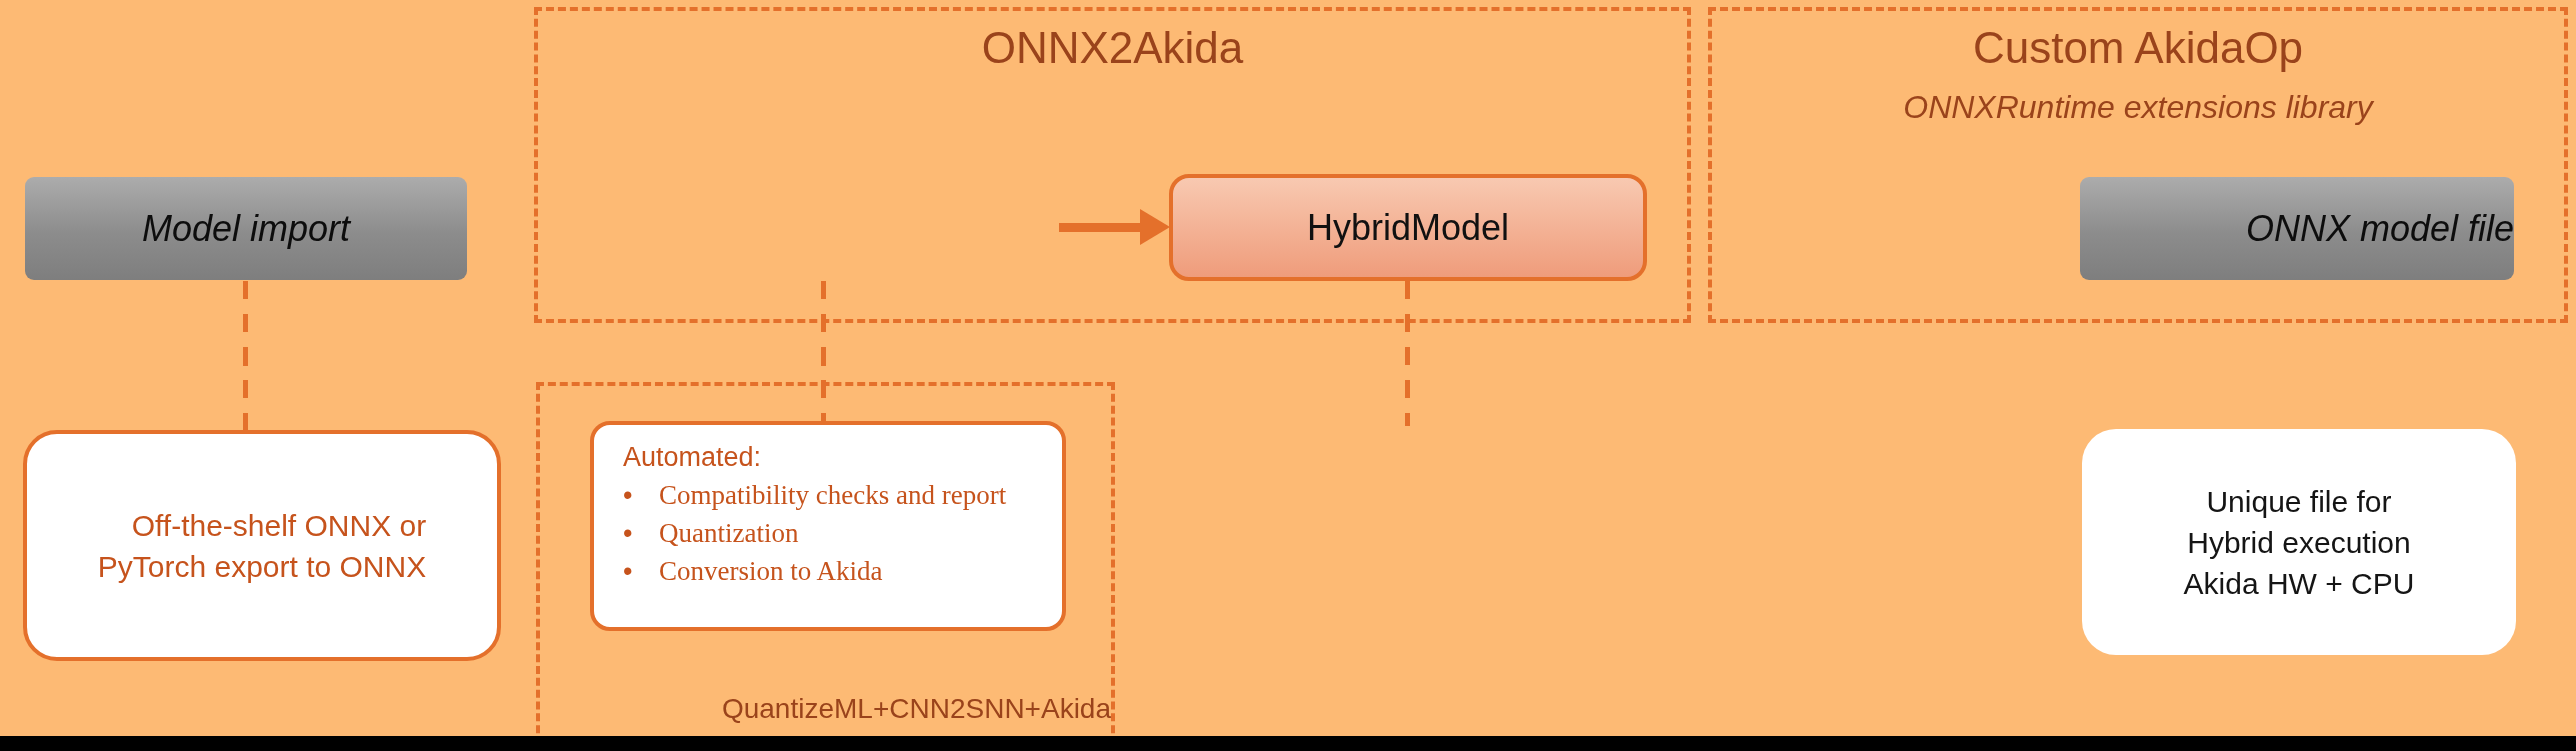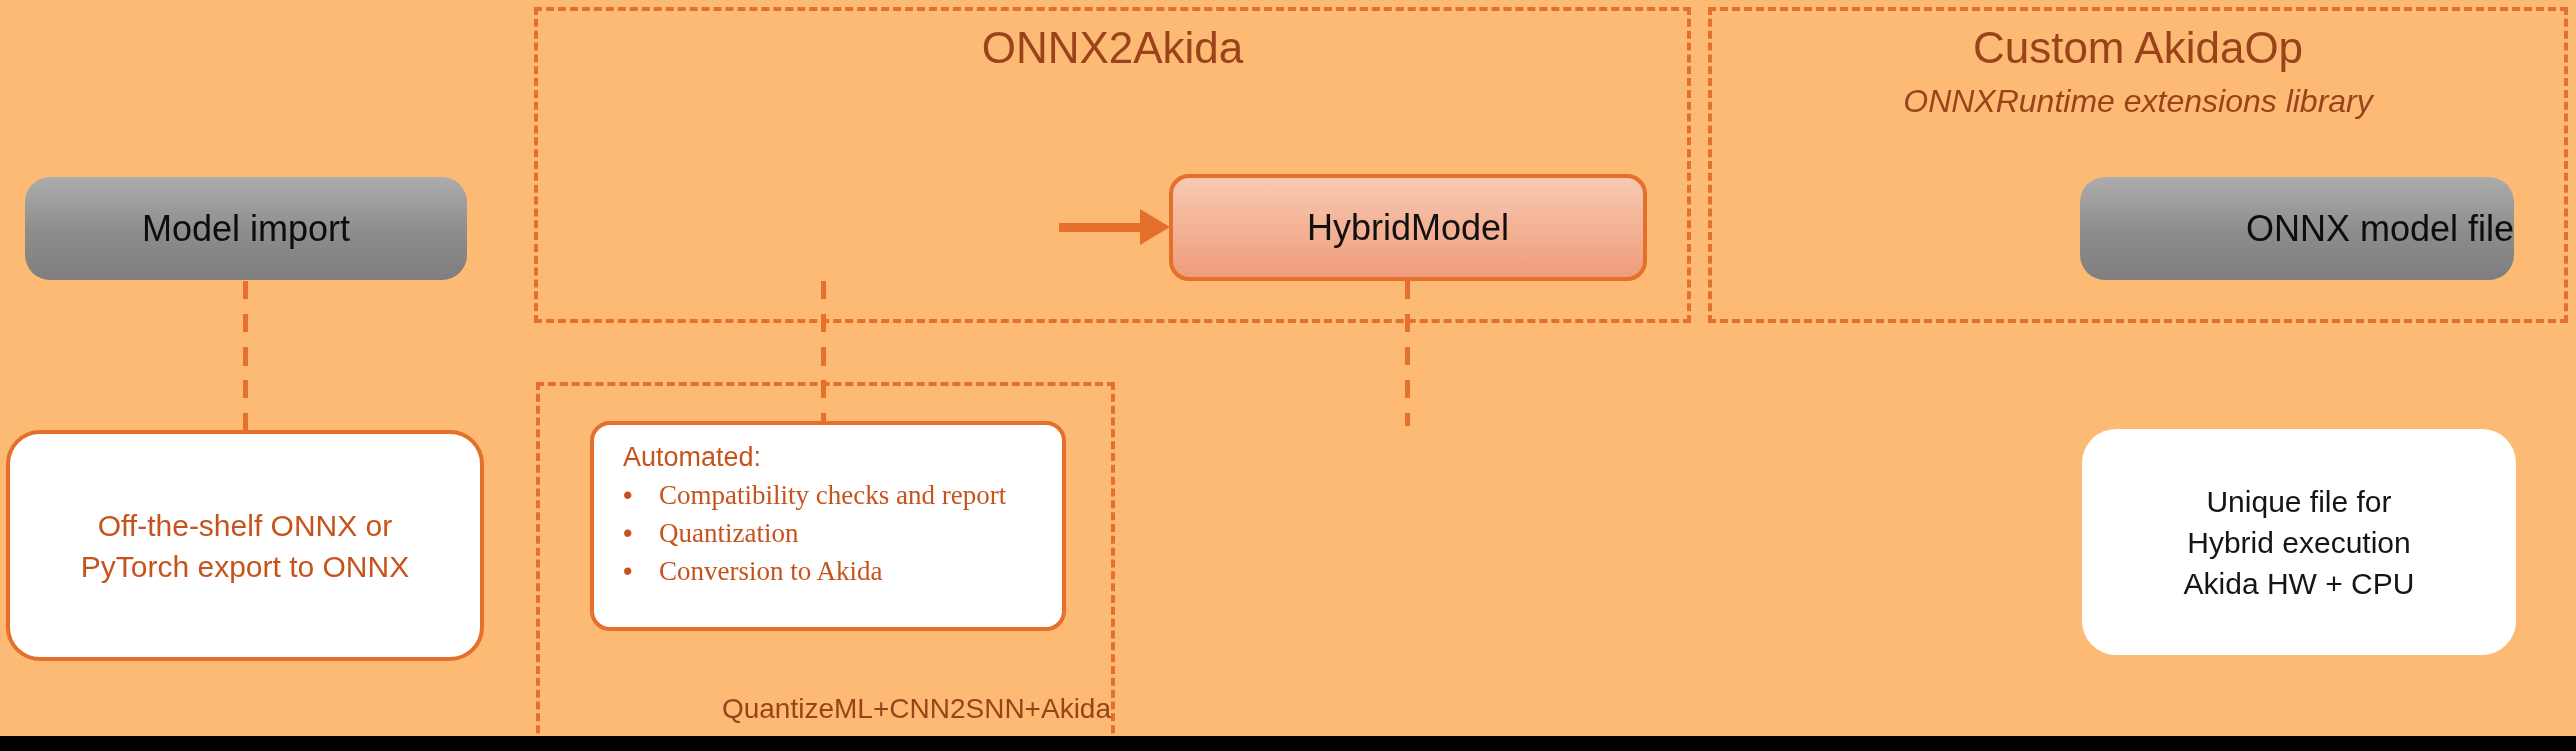--- a/index.html
+++ b/index.html
@@ -4,27 +4,27 @@
 <style>
   html,body{margin:0;padding:0;background:#000;}
   .canvas{
     position:relative;width:2576px;height:736px;background:#fdba74;
     font-family:"Liberation Sans", sans-serif;overflow:hidden;padding-left:20px;
   }
   .abs{position:absolute;box-sizing:border-box;}
   
   .group{border:4px dashed #E4702B;background:transparent;}
   .group-title{width:100%;text-align:center;font-size:44px;line-height:46px;color:#9A431B;margin-top:14.5px;}
-  .group-subtitle{width:100%;text-align:center;font-style:italic;font-size:32px;line-height:37px;color:#9A431B;margin-top:12px;}
+  .group-subtitle{width:100%;text-align:center;font-style:italic;font-size:32px;line-height:37px;color:#9A431B;margin-top:18px;}
   .group-footer{position:absolute;left:0;bottom:16px;width:100%;text-align:right;font-size:28px;color:#9A431B;}
   
   .node{display:flex;align-items:center;justify-content:center;text-align:center;}
   .gray-node{
     background:linear-gradient(to bottom,#ACACAC 0%,#8C8C8C 55%,#7E7E7E 100%);
-    border-radius:25px;color:#0D0D0D;font-size:36px;
+    border-radius:9px;color:#0D0D0D;font-size:36px;font-style:italic;
   }
   .salmon-node{
     background:linear-gradient(to bottom,#F8C9B1 0%,#F3B093 55%,#EF9C7B 100%);
     border:4.6px solid #E4702B;border-radius:20px;color:#111111;font-size:36px;
   }
   .white-node{
     background:#FFFFFF;border:4.6px solid #E4702B;border-radius:34px;
     color:#C6531C;font-size:30px;line-height:41px;
   }
   .white-node.no-border{border:none;color:#151515;}
@@ -81,21 +81,21 @@
   </div>
 
   <div class="abs node gray-node" style="left:2080px;top:177px;width:434px;height:103px;justify-content:flex-end;">
     <span>ONNX model file</span>
   </div>
 
   <div class="abs v-dash" style="left:243px;top:281px;height:149px;"></div>
   <div class="abs v-dash" style="left:821px;top:281px;height:140px;"></div>
   <div class="abs v-dash" style="left:1405px;top:281px;height:145px;"></div>
 
-  <div class="abs node white-node" style="left:6px;top:430px;width:478px;height:231px;">
+  <div class="abs node white-node" style="left:23px;top:430px;width:478px;height:231px;text-align:right;">
     <span>
       <span class="line">Off-the-shelf ONNX or</span>
       <span class="line">PyTorch export to ONNX</span>
     </span>
   </div>
 
   <div class="abs list-node" style="left:590px;top:421px;width:476px;height:210px;">
     <div>Automated:</div>
     <div class="bullet-row">
       <span class="bullet-dot">•</span>

